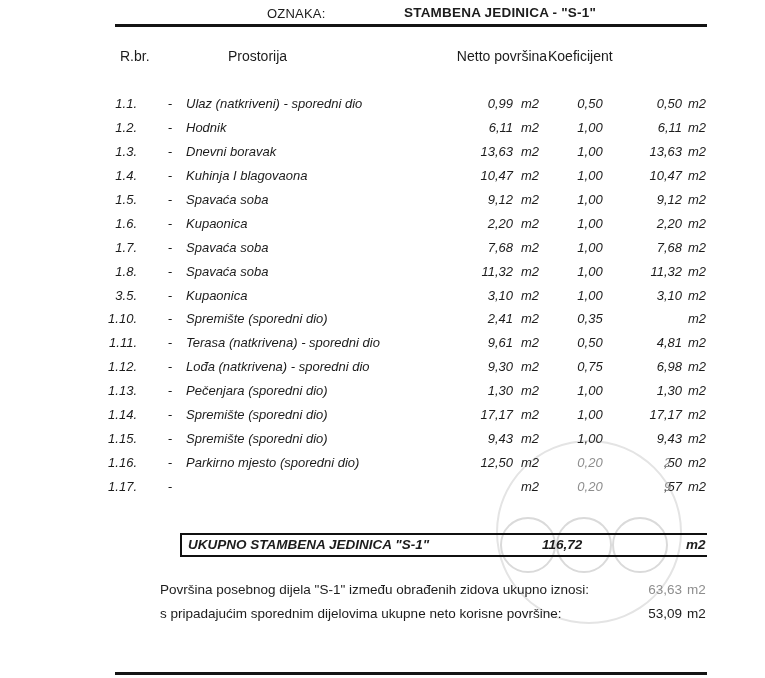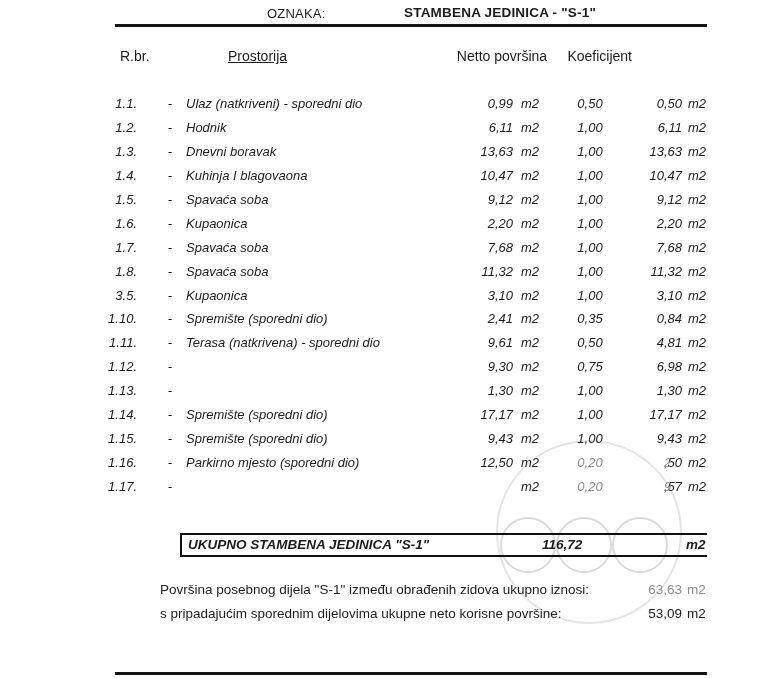--- a/index.html
+++ b/index.html
@@ -29,23 +29,23 @@
     position:absolute; left:404px; top:5px;
     font-size:13.5px; font-weight:bold; letter-spacing:0.2px;
   }
   .rule-top{
     position:absolute; left:115px; top:24px;
     width:613px; height:3px; background:#141414;
   }
   
   .col-head{position:absolute; top:47px; font-size:14px; line-height:19px;}
   .h-rbr{left:120px;}
-  .h-prostorija{left:200px; width:115px; text-align:center;text-decoration:underline;}
+  .h-prostorija{left:200px; width:115px; text-align:center;}
   .h-netto{left:446px; width:112px; text-align:center;}
-  .h-koef{left:548px; width:84px; text-align:right;}
+  .h-koef{left:548px; width:84px; text-align:left;}
   .h-korisna{left:625px; width:104px; text-align:center;}
   
   .rows{
     position:absolute; left:0; top:92px; width:765px; height:408px;
     z-index:2;
   }
   .trow{
     position:relative; height:23.95px;
     font-style:italic; font-size:13px; line-height:23.95px;
   }
@@ -221,48 +221,49 @@
       <span class="c-unit2">m2</span>
     </div>
 
     <div class="trow">
       <span class="c-rbr">1.10.</span>
       <span class="c-dash">-</span>
       <span class="c-name">Spremište (sporedni dio)</span>
       <span class="c-netto">2,41</span>
       <span class="c-unit1">m2</span>
       <span class="c-koef">0,35</span>
-      <span class="c-korisna">0,84</span>
       <span class="c-unit2">m2</span>
     </div>
 
     <div class="trow">
       <span class="c-rbr">1.11.</span>
       <span class="c-dash">-</span>
       <span class="c-name">Terasa (natkrivena) - sporedni dio</span>
       <span class="c-netto">9,61</span>
       <span class="c-unit1">m2</span>
       <span class="c-koef">0,50</span>
       <span class="c-korisna">4,81</span>
       <span class="c-unit2">m2</span>
     </div>
 
     <div class="trow">
       <span class="c-rbr">1.12.</span>
       <span class="c-dash">-</span>
+      <span class="c-name">Lođa (natkrivena) - sporedni dio</span>
       <span class="c-netto">9,30</span>
       <span class="c-unit1">m2</span>
       <span class="c-koef">0,75</span>
       <span class="c-korisna">6,98</span>
       <span class="c-unit2">m2</span>
     </div>
 
     <div class="trow">
       <span class="c-rbr">1.13.</span>
       <span class="c-dash">-</span>
+      <span class="c-name">Pečenjara (sporedni dio)</span>
       <span class="c-netto">1,30</span>
       <span class="c-unit1">m2</span>
       <span class="c-koef">1,00</span>
       <span class="c-korisna">1,30</span>
       <span class="c-unit2">m2</span>
     </div>
 
     <div class="trow">
       <span class="c-rbr">1.14.</span>
       <span class="c-dash">-</span>

